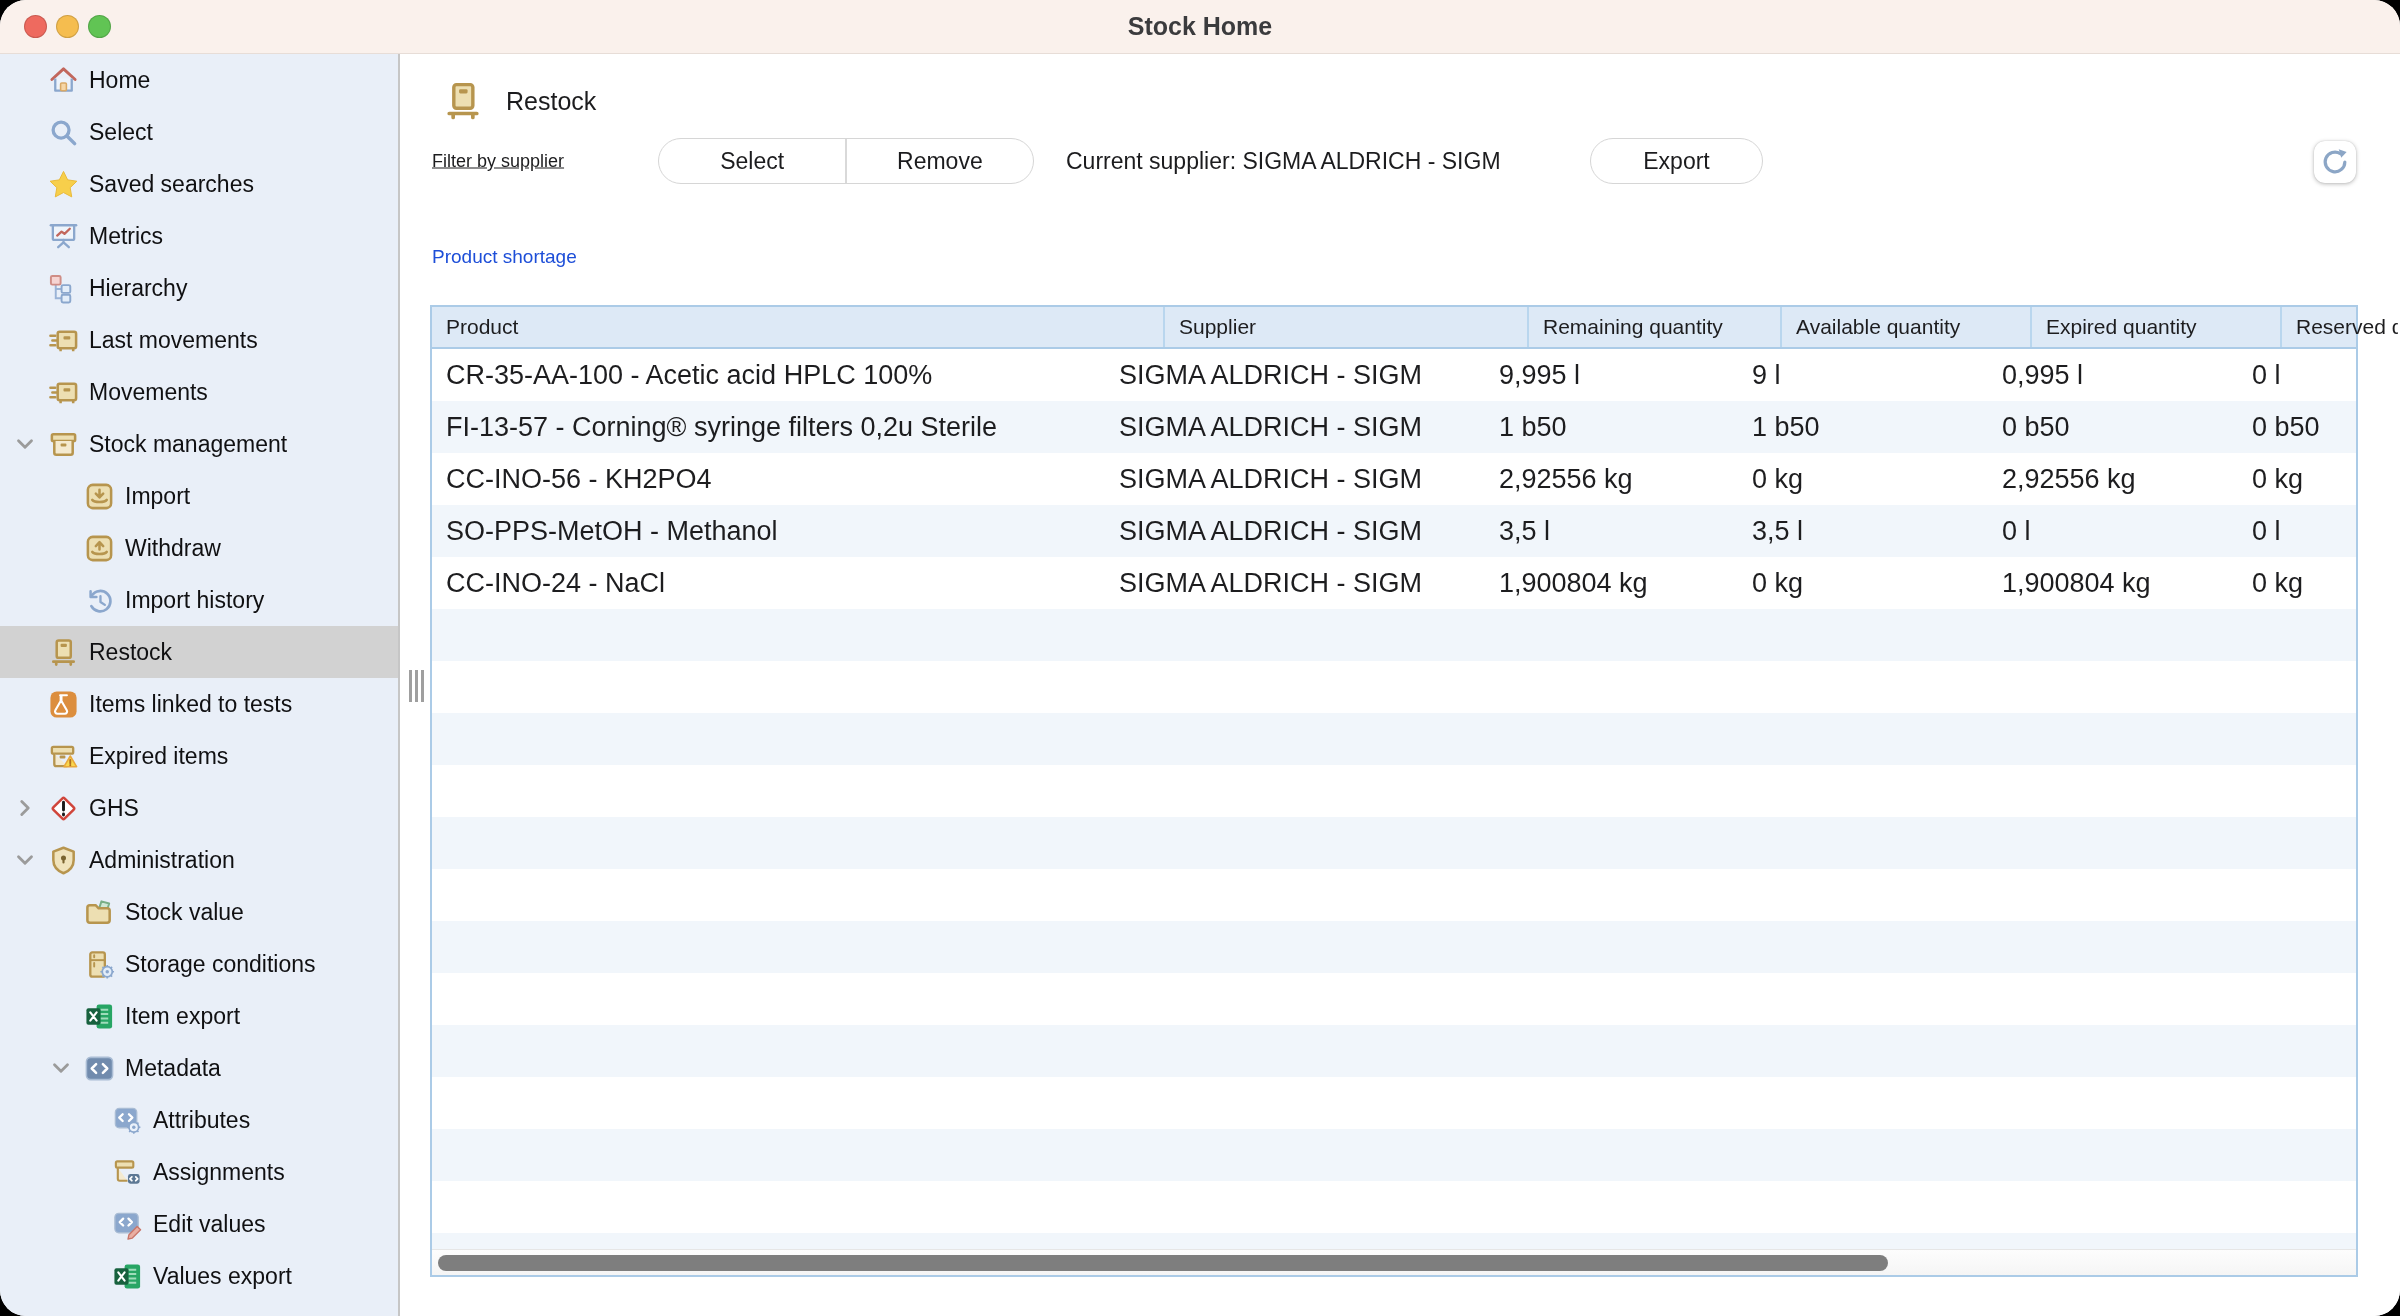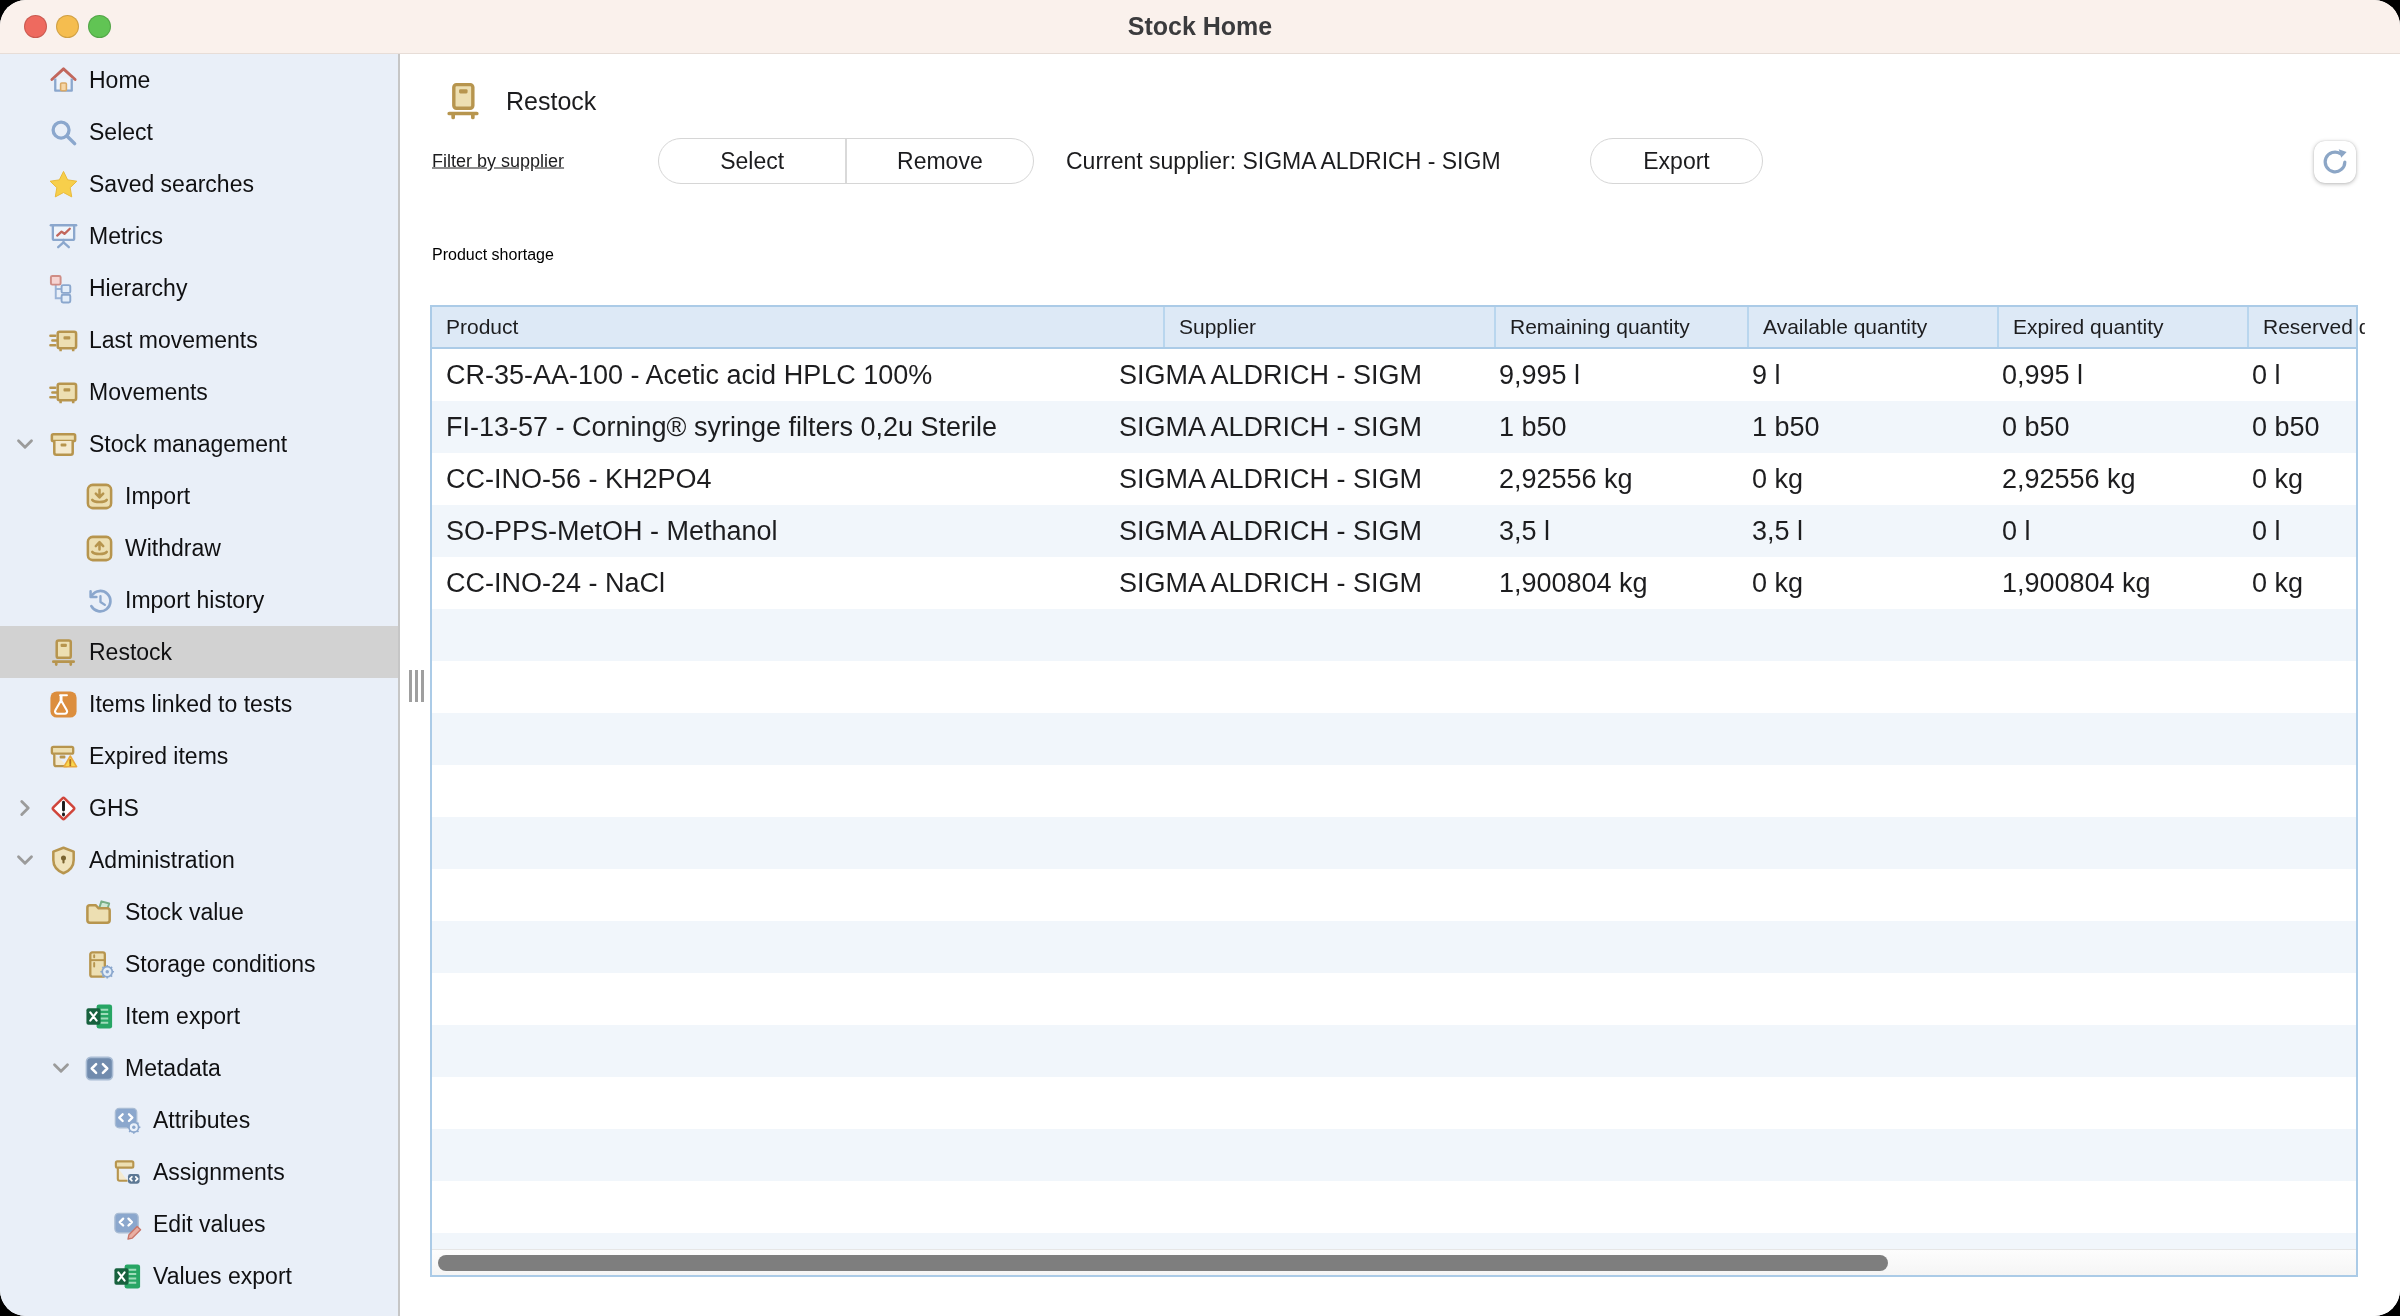--- a/index.html
+++ b/index.html
@@ -52,21 +52,21 @@
                border:1.5px solid #d6d6d6; border-radius:23px; display:flex; overflow:hidden; }
   .seg-btn { flex:1; border:none; background:transparent; font-family:inherit; font-size:23px; color:#1c1c1e; cursor:pointer; }
   .seg-divider { width:1.5px; background:#d9d9d9; }
   .current-supplier { position:absolute; left:636px; top:50%; transform:translateY(-50%); font-size:23px; white-space:nowrap; }
   .export-btn { position:absolute; left:1160px; top:0; width:173px; height:46px; background:#fff;
                 border:1.5px solid #d6d6d6; border-radius:23px; font-family:inherit; font-size:23px; color:#1c1c1e; cursor:pointer; }
   .refresh-btn { position:absolute; right:44px; top:3px; width:42px; height:42px; border:none; border-radius:11px; background:#fff;
                  box-shadow:0 1px 4px rgba(0,0,0,.28), 0 0 1px rgba(0,0,0,.2); cursor:pointer; display:flex; align-items:center; justify-content:center; }
   .refresh-btn svg { width:30px; height:30px; }
 
-  .section-title { position:absolute; left:2px; top:192px; font-size:16px; font-weight:400; color:#000000; }
+  .section-title { position:absolute; left:2px; top:192px; font-size:19px; font-weight:400; color:#1d4ed8; }
 
   
   .table { position:absolute; left:0; top:251px; width:1928px; height:972px; border:2px solid #abcbe7; background:#fff; }
   .thead { display:flex; height:42px; background:#dde9f6; border-bottom:2px solid #abcbe7; }
   .hcell { display:flex; align-items:center; padding-left:14px; font-size:21px; color:#1d1d1f;
            white-space:nowrap; overflow:hidden; border-left:2px solid #b9d6ee; flex:none; }
   .hcell:first-child { border-left:none; }
   .tbody { position:relative; height:904px; overflow:hidden;
            background:repeating-linear-gradient(to bottom, #ffffff 0 52px, #f1f6fb 52px 104px); }
   .trow { display:flex; height:52px; cursor:default; }
@@ -398,21 +398,21 @@
             <path d="M20 2.5 L28.4 5.2 L22.6 11.4 Z" fill="#8ca6c6"></path>
           </svg>
         </button>
       </div>
 
       <h2 class="section-title">Product shortage</h2>
 
       <div class="table">
         <div class="thead" id="thead">
             <div class="hcell" style="width: 731px;">Product</div>
-            <div class="hcell" style="width: 331px;">Supplier</div>
+            <div class="hcell" style="width: 364px;">Supplier</div>
             <div class="hcell" style="width: 253px;">Remaining quantity</div>
             <div class="hcell" style="width: 250px;">Available quantity</div>
             <div class="hcell" style="width: 250px;">Expired quantity</div>
             <div class="hcell" style="width: 118px;">Reserved quantity</div>
           </div>
         <div class="tbody" id="tbody">
             <div class="trow">
               <div class="tcell" style="width: 673px;">CR-35-AA-100 - Acetic acid HPLC 100%</div>
               <div class="tcell" style="width: 380px;">SIGMA ALDRICH - SIGM</div>
               <div class="tcell" style="width: 253px;">9,995 l</div>

